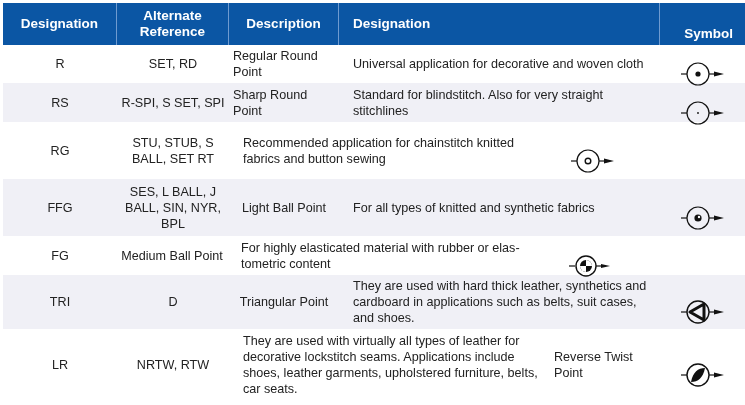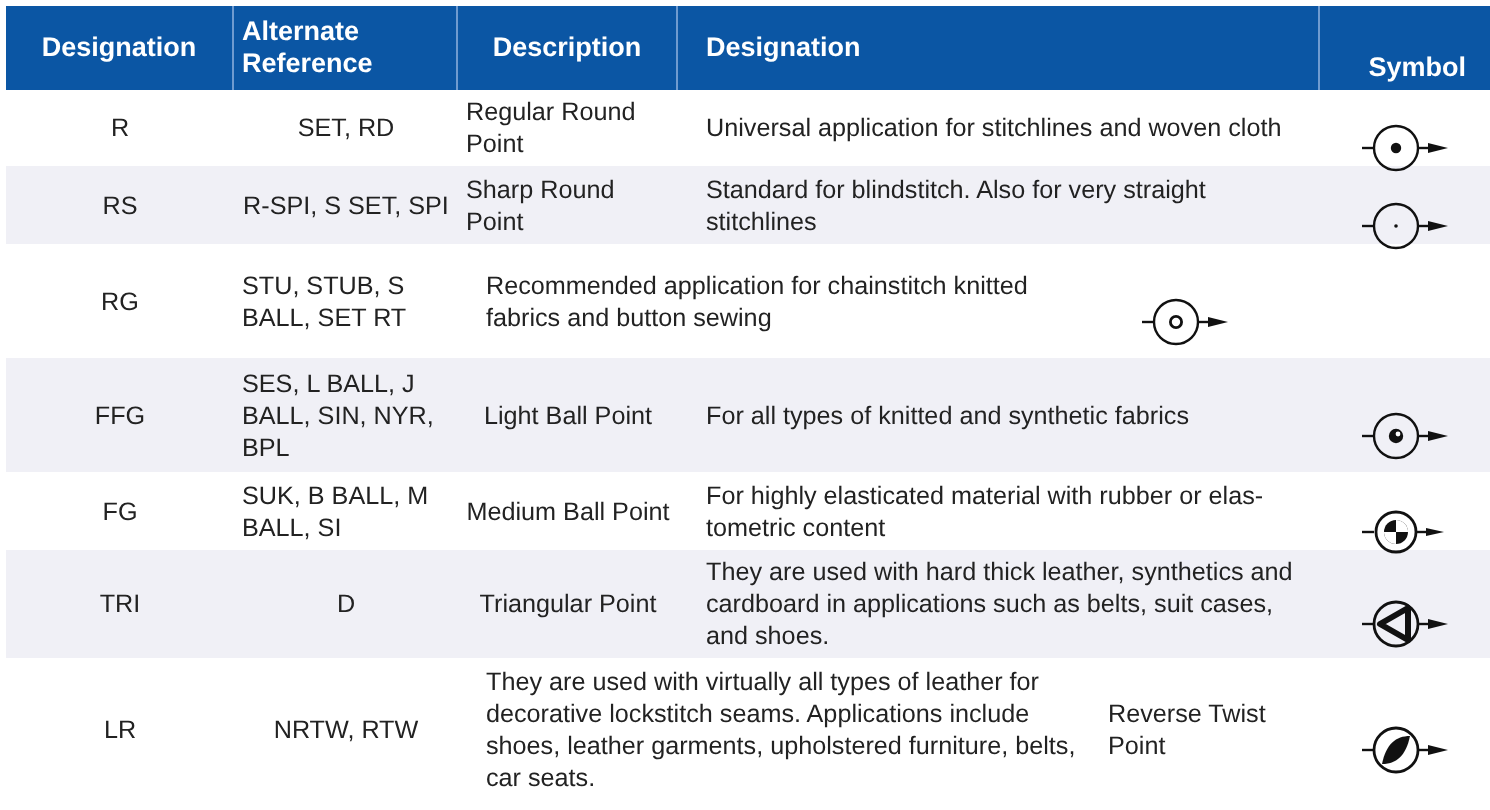--- a/index.html
+++ b/index.html
@@ -1,21 +1,21 @@
 <!DOCTYPE html>
 <html><head>
 <meta charset="utf-8">
 <style>
   html, body { margin: 0; padding: 0; background: #ffffff; }
   body { width: 745px; height: 405px; overflow: hidden; font-family: "Liberation Sans", "DejaVu Sans", sans-serif; color: #222; }
   .tbl { position: absolute; left: 3px; top: 3px; width: 742px; }
   .row { display: flex; width: 742px; }
   .cell { box-sizing: border-box; display: flex; align-items: center; font-size: 12.6px; line-height: 16px; }
   .c1 { width: 114px; justify-content: center; text-align: center; }
-  .c2 { width: 112px; justify-content: center; padding: 0 4px; }
+  .c2 { width: 112px; justify-content: center; text-align: center; padding: 0 4px; }
   .c3 { width: 110px; justify-content: center; padding: 0 4px; }
   .c4 { width: 321px; padding: 0 10px 0 14px; text-align: left; justify-content: flex-start; }
   .c5 { width: 85px; justify-content: center; margin-top: 20px; }
   .hdr { background: #0b56a4; height: 42px; }
   .hdr .cell { color: #ffffff; font-weight: bold; font-size: 13.5px; line-height: 16px; border-right: 1px solid #6f9bd0; }
   .hdr .cell:last-child { border-right: none; }
   .hdr .c4 { padding-left: 14px; }
   .hdr .c5 { justify-content: flex-end; padding-right: 12px; }
   .alt { background: #f0f0f6; }
   .sym { width: 48px; height: 28px; display: block; }
@@ -30,21 +30,21 @@
     <div class="cell c2">Alternate Reference</div>
     <div class="cell c3">Description</div>
     <div class="cell c4">Designation</div>
     <div class="cell c5">Symbol</div>
   </div>
 
   <div class="row" style="height:38px">
     <div class="cell c1">R</div>
     <div class="cell c2">SET, RD</div>
     <div class="cell c3">Regular Round Point</div>
-    <div class="cell c4">Universal application for stitchlines and woven cloth</div>
+    <div class="cell c4">Universal application for decorative and woven cloth</div>
     <div class="cell c5">
       <svg class="sym" viewBox="0 0 48 28">
         <line x1="2" y1="14" x2="8" y2="14" stroke="#111" stroke-width="1.2"></line>
         <circle cx="19" cy="14" r="11" fill="none" stroke="#111" stroke-width="1.2"></circle>
         <circle cx="19" cy="14" r="2.6" fill="#111"></circle>
         <line x1="30" y1="14" x2="36" y2="14" stroke="#111" stroke-width="1.2"></line>
         <polygon points="35,11.5 45,14 35,16.5" fill="#111"></polygon>
       </svg>
     </div>
   </div>
@@ -88,21 +88,20 @@
         <circle cx="19" cy="14" r="11" fill="none" stroke="#111" stroke-width="1.2"></circle>
         <circle cx="19" cy="14" r="3.6" fill="#111"></circle>
         <circle cx="20" cy="13" r="1.2" fill="#fff"></circle>
         <line x1="30" y1="14" x2="36" y2="14" stroke="#111" stroke-width="1.2"></line>
         <polygon points="35,11.5 45,14 35,16.5" fill="#111"></polygon>
       </svg>
     </div>
   </div>
   <div class="row" style="height:39px">
     <div class="cell c1">FG</div>
-    <div class="cell c2">SUK, B BALL, M BALL, SI</div>
     <div class="cell c3">Medium Ball Point</div>
     <div class="cell c4">For highly elasticated material with rubber or elas-tometric content</div>
     <div class="cell c5">
       <svg class="sym" viewBox="0 0 48 28">
         <line x1="2" y1="14" x2="8" y2="14" stroke="#111" stroke-width="1.2"></line>
         <circle cx="19" cy="14" r="10" fill="none" stroke="#111" stroke-width="1.4"></circle>
         <circle cx="19" cy="14" r="6" fill="#111"></circle>
         <path d="M19,14 L25,14 A6,6 0 0,0 19,8 Z" fill="#fff"></path>
         <path d="M19,14 L13,14 A6,6 0 0,0 19,20 Z" fill="#fff"></path>
         <line x1="29" y1="14" x2="35" y2="14" stroke="#111" stroke-width="1.2"></line>

